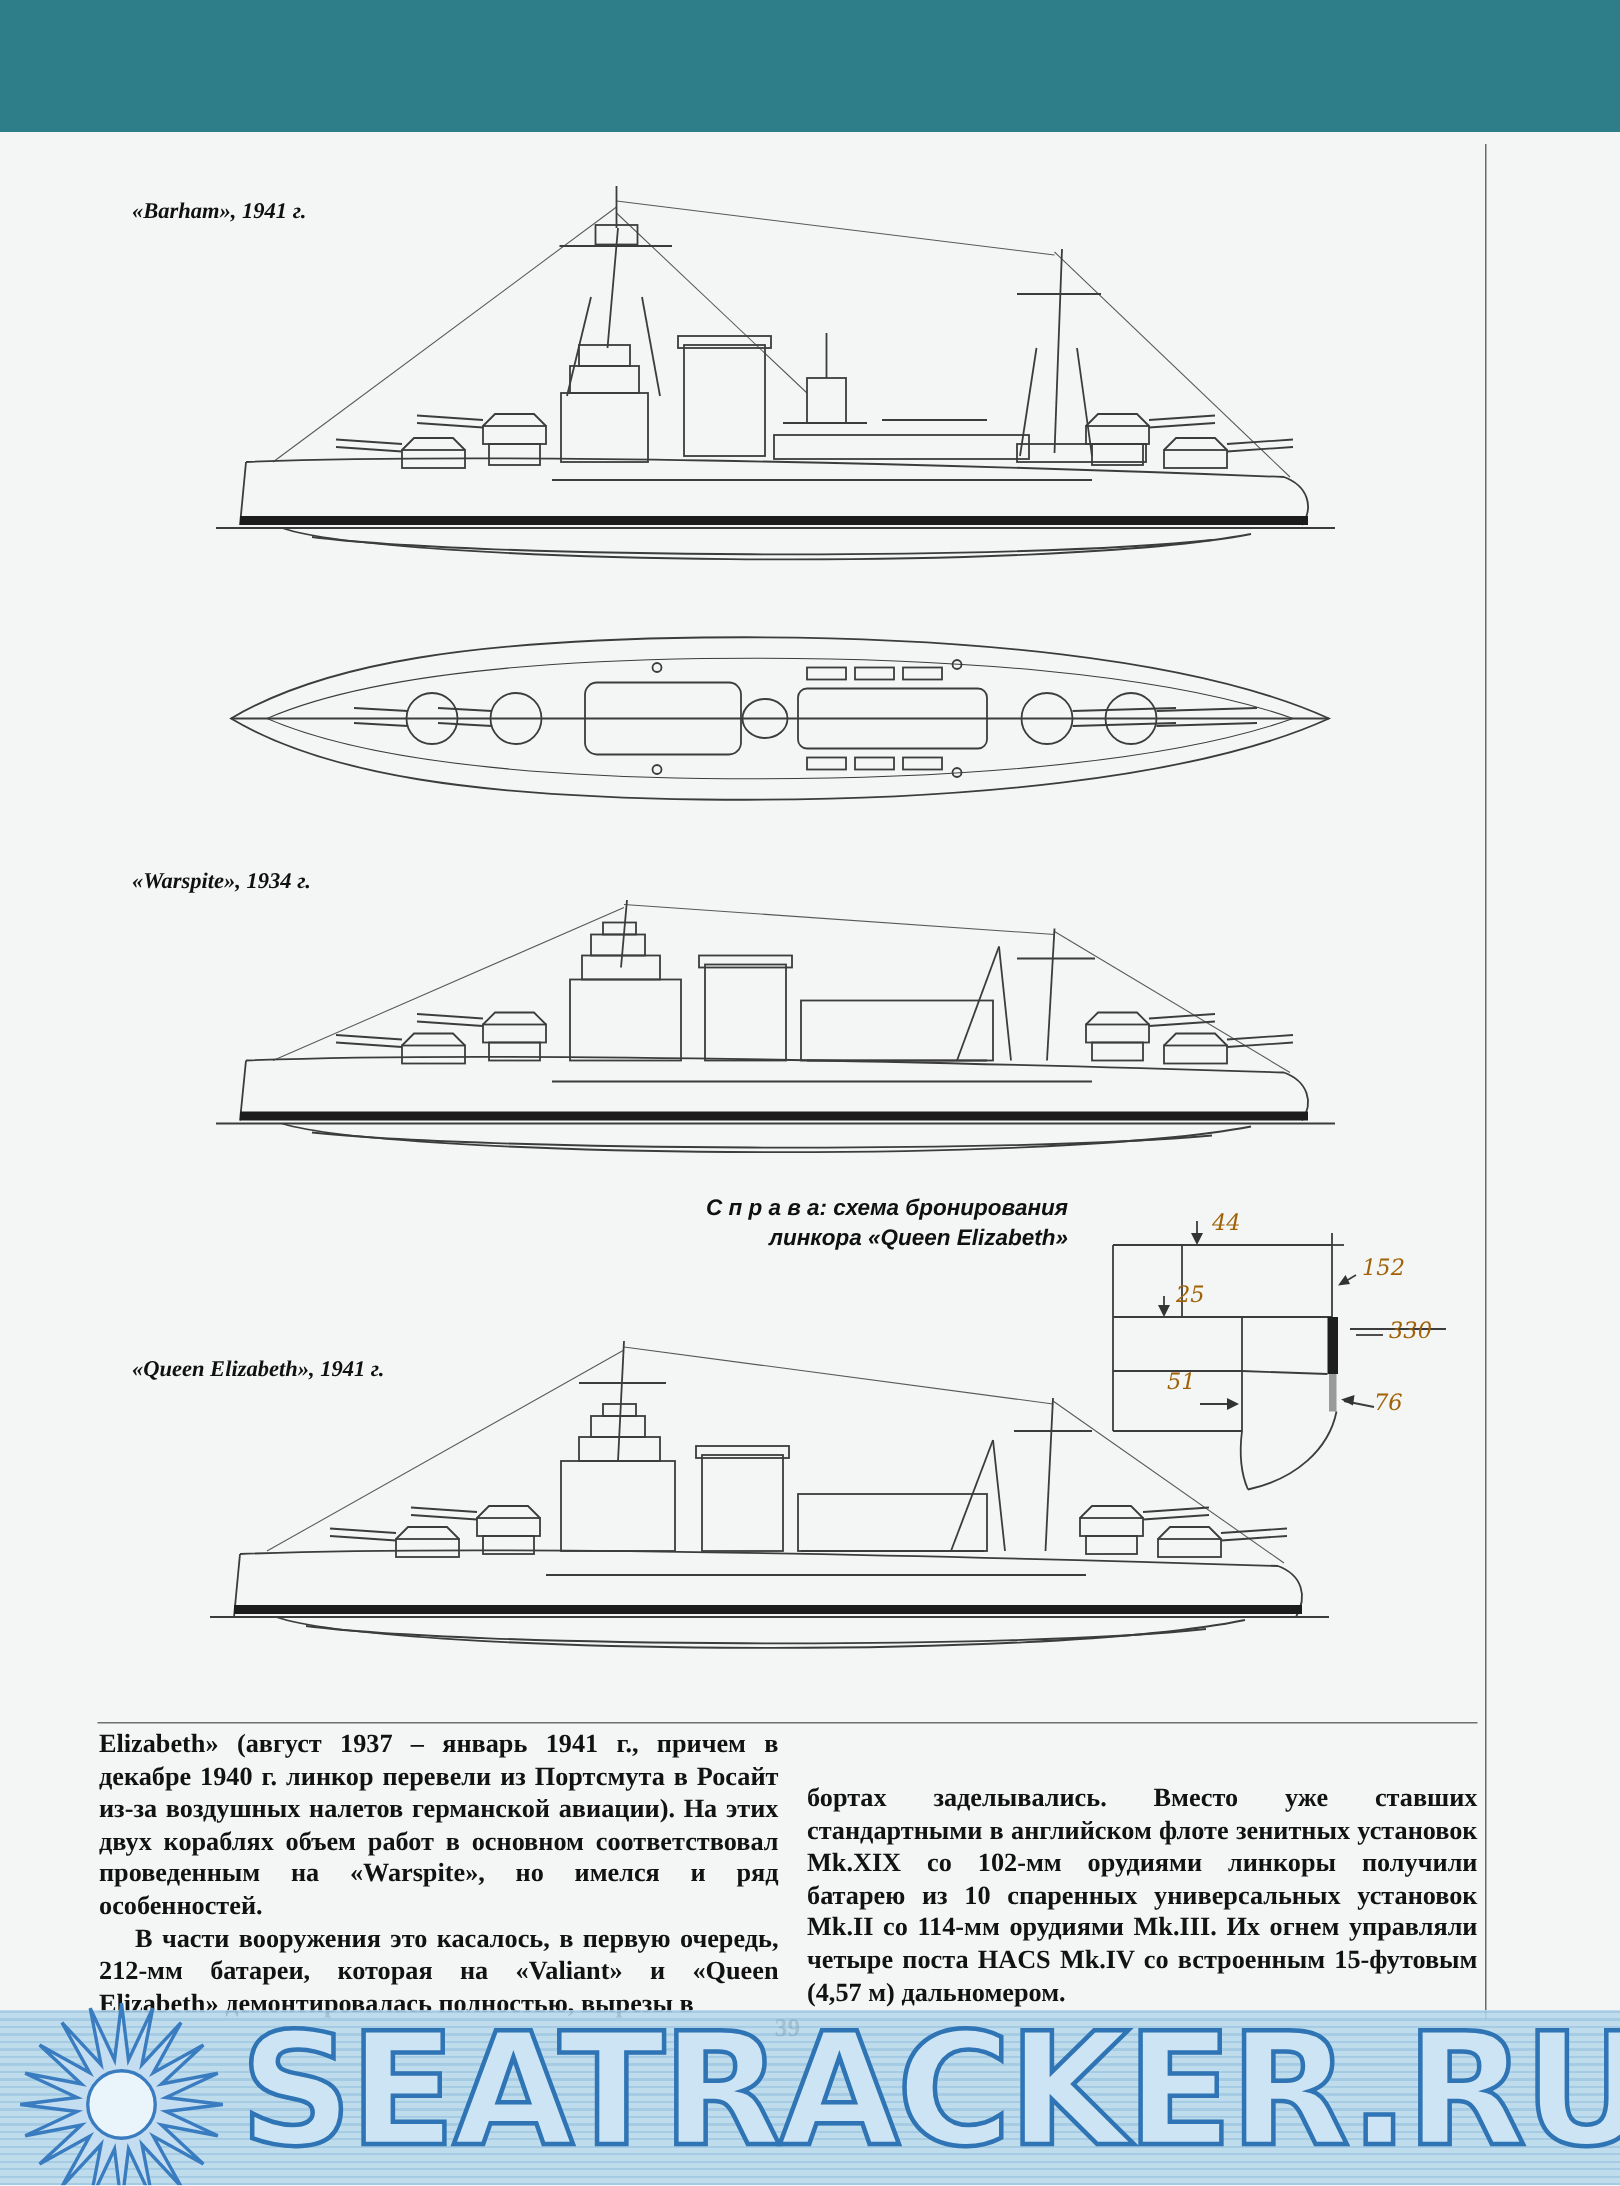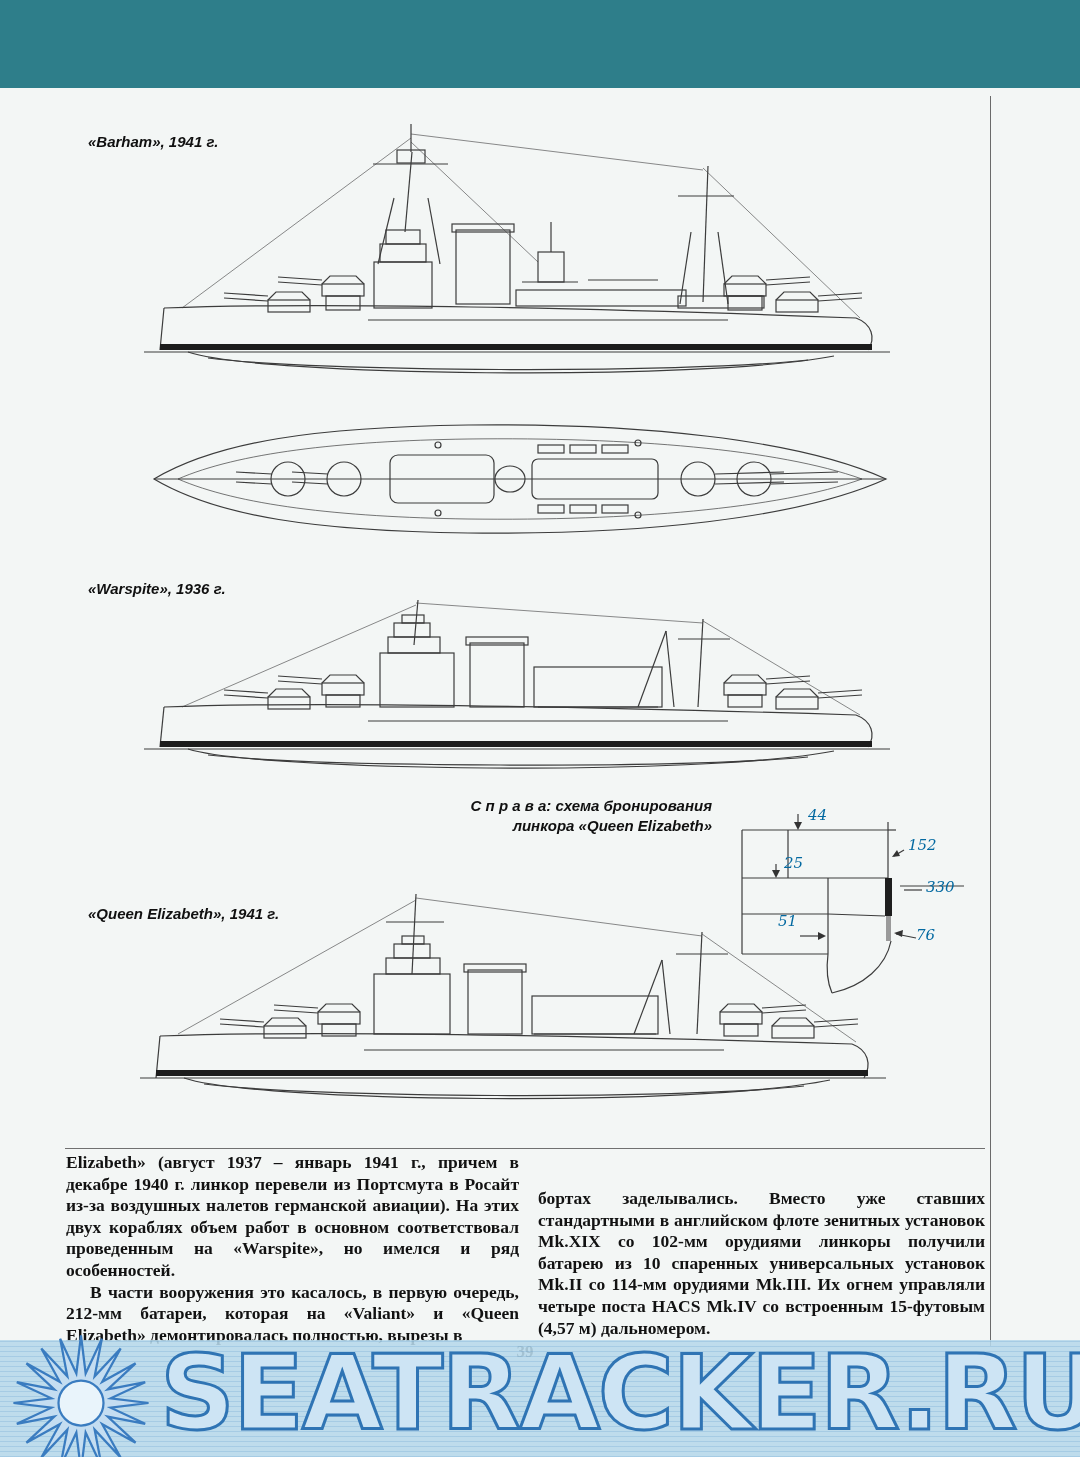--- a/index.html
+++ b/index.html
@@ -2,29 +2,29 @@
 <html><head>
 <meta charset="utf-8">
 <style>
   html,body{margin:0;padding:0;}
   .page{position:relative;width:1080px;height:1457px;background:#f3f6f5;overflow:hidden;
         font-family:"Liberation Serif", serif;color:#141414;}
   .header-band{position:absolute;left:0;top:0;width:1080px;height:88px;background:#2e7e8a;}
   .right-rule{position:absolute;left:990px;top:96px;width:1px;height:1250px;background:#6a6a6a;}
   .fig-rule{position:absolute;left:65px;top:1148px;width:920px;height:1px;background:#707070;}
 
-  .fig-label{position:absolute;font-family:Liberation Sans, sans-serif;font-weight:bold;
+  .fig-label{position:absolute;font-family:Liberation Serif, serif;font-weight:bold;
              font-style:italic;font-size:15px;color:#101010;white-space:nowrap;}
   .armor-caption{position:absolute;left:392px;width:320px;text-align:right;
                  font-family:"Liberation Sans", sans-serif;font-weight:bold;font-style:italic;
                  font-size:15px;color:#101010;}
   .figure{position:absolute;}
   .lineart{stroke:#3c3c3c;fill:none;stroke-width:1.2;}
   .armor-num{position:absolute;font-family:"DejaVu Serif", serif;font-style:italic;
-             font-size:15px;color:#0369a1;}
+             font-size:15px;color:#a16207;}
 
   .col{position:absolute;top:1152px;}
   .col p{margin:0;text-align:justify;font-size:17.5px;line-height:21.6px;color:#121212;font-weight:bold;}
   .col p.indent{text-indent:24px;}
   .col-left{left:66px;width:453px;}
   .col-right{left:538px;width:447px;margin-top:36px;}
 
   .page-num{position:absolute;left:0;top:1342px;width:1050px;text-align:center;
             font-weight:bold;font-size:17px;color:#222;z-index:1;}
 
@@ -41,21 +41,21 @@
 </head>
 <body>
 
 <div class="page">
 
   <div class="header-band"></div>
   <div class="right-rule"></div>
   <div class="fig-rule"></div>
 
   <div class="fig-label" style="left:88px;top:133px">«Barham», 1941 г.</div>
-  <div class="fig-label" style="left:88px;top:580px">«Warspite», 1936 г.</div>
+  <div class="fig-label" style="left:88px;top:580px">«Warspite», 1934 г.</div>
   <div class="fig-label" style="left:88px;top:905px">«Queen Elizabeth», 1941 г.</div>
 
   <div class="armor-caption" style="top:797px">С п р а в а: схема бронирования</div>
   <div class="armor-caption" style="top:817px">линкора «Queen Elizabeth»</div>
 
   <div class="figure" style="left:118px;top:112px;width:800px;height:296px">
     <svg width="800" height="296" viewBox="0 0 800 296">
       <g class="lineart">
 
         <g stroke-width="0.7" opacity="0.85">

